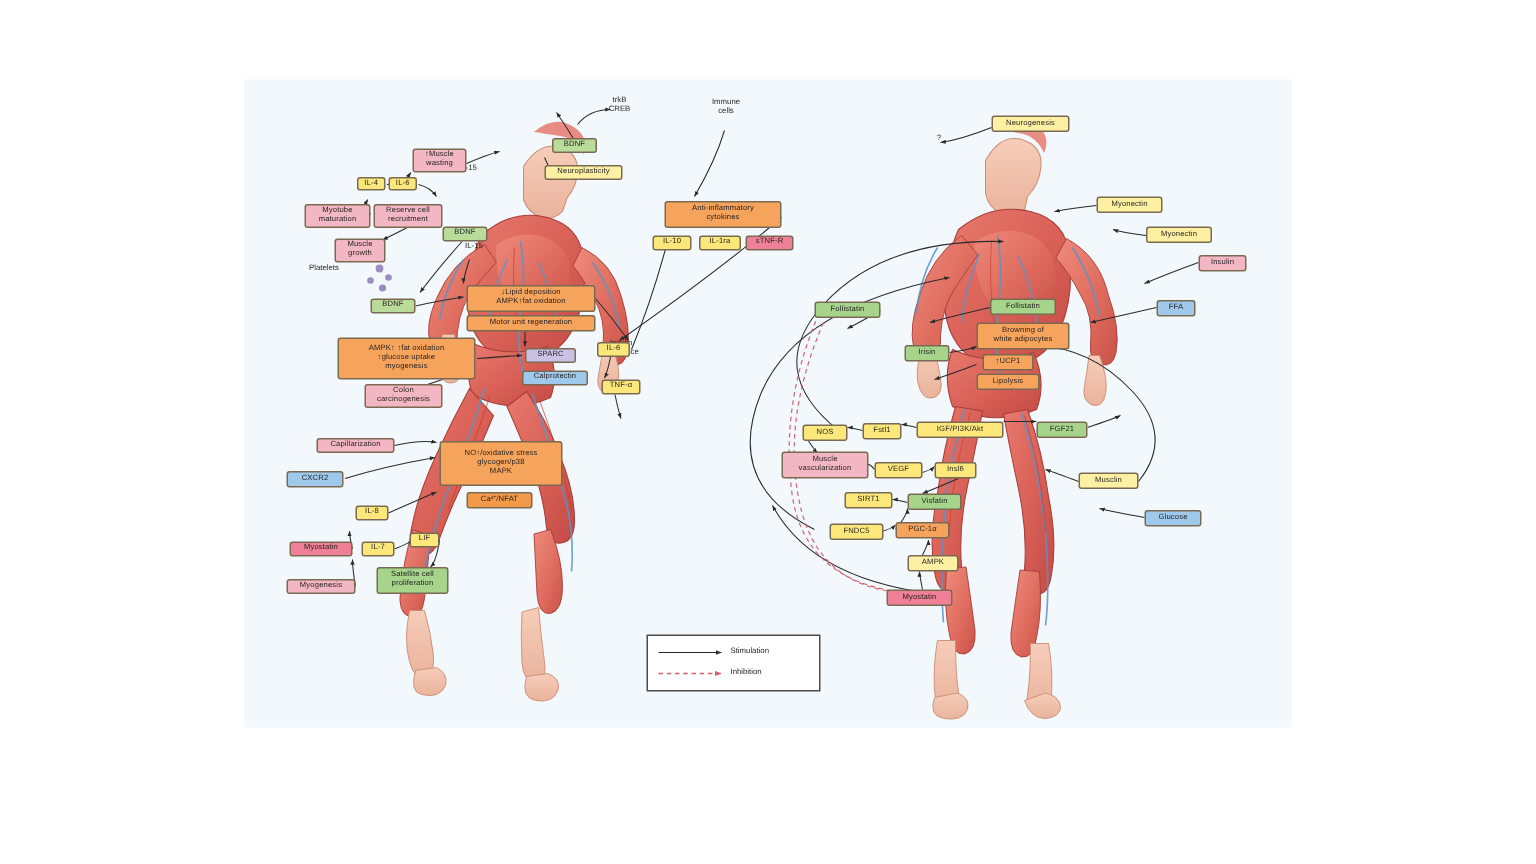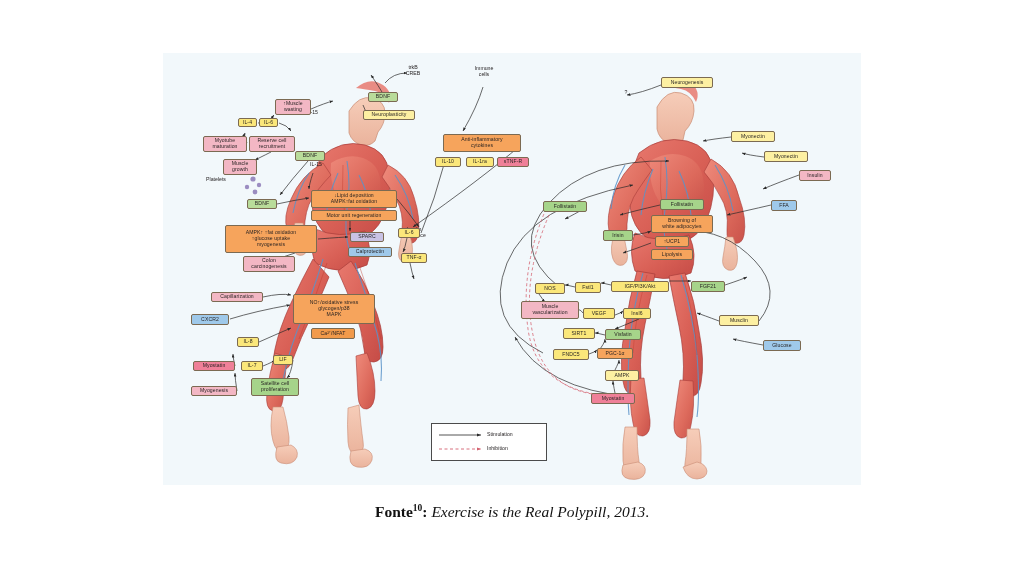--- a/index.html
+++ b/index.html
@@ -375,18 +375,14 @@
     <div class="legend" style="left:268px; top:370px; width:116px; height:38px;"></div>
     <svg class="fig-svg" viewBox="0 0 698 432" style="pointer-events:none;">
       <path d="M276,382 L318,382" stroke="#2a2a2a" stroke-width="0.8" marker-end="url(#arr)"></path>
       <path d="M276,396 L318,396" stroke="#d4616f" stroke-width="0.9" stroke-dasharray="3,2.5" marker-end="url(#arrPink)"></path>
     </svg>
     <div class="legend-label" style="left:324px; top:378px;">Stimulation</div>
     <div class="legend-label" style="left:324px; top:392px;">Inhibition</div>
 
   </div>
 
-  <div id="caption">
-    <span class="src"><span>Fonte</span><sup>10</sup><span>:</span></span>
-    <span class="title">Exercise is the Real Polypill, 2013</span><span>.</span>
-  </div>
 
 </div>
 
 </body></html>

